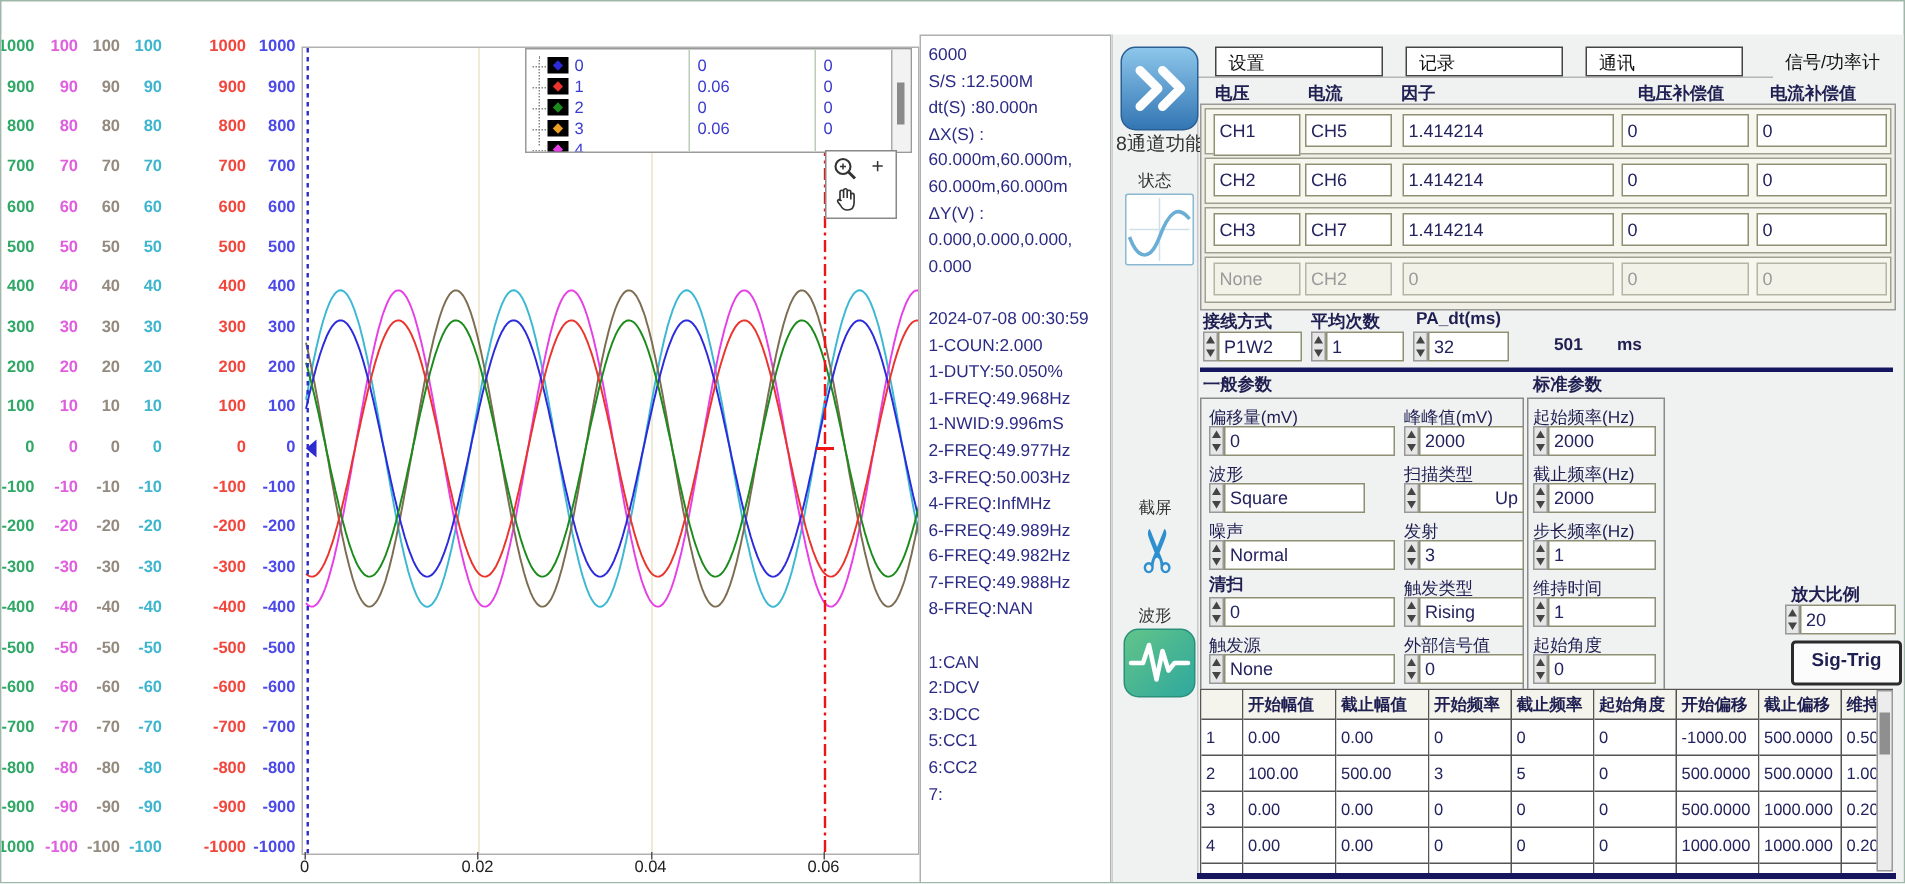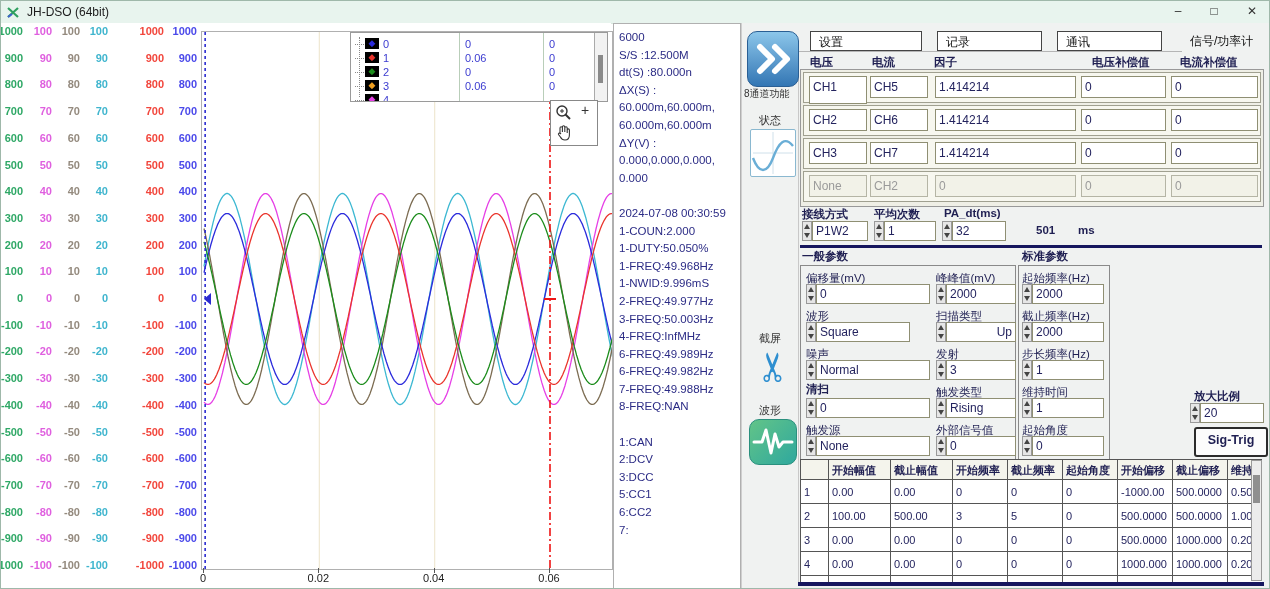--- a/index.html
+++ b/index.html
@@ -80,30 +80,20 @@
   .navy-line{position:absolute;background:#16165e;}
   .icon-btn{position:absolute;border-radius:10px;}
   .vr{position:absolute;width:1px;background:#c8c8c8;}
   .hr{position:absolute;height:1px;background:#b5b5b5;}
 </style>
 </head>
 <body>
 
 <div id="app">
 
-  <div id="titlebar">
-    <svg width="15" height="15" style="margin-left:5px;">
-      <path d="M2 3 L12 12 M12 3 L2 12" stroke="#2fa05f" stroke-width="2.2" fill="none"></path>
-      <path d="M2 12 l4 -3" stroke="#4060d0" stroke-width="2" fill="none"></path>
-    </svg>
-    <span class="title">JH-DSO (64bit)</span>
-    <span class="wbtn" style="left:1162px;">–</span>
-    <span class="wbtn" style="left:1198px;">□</span>
-    <span class="wbtn" style="left:1236px;">✕</span>
-  </div>
 
   <div id="chart-sec">
     <div id="axis-area">
         <span class="axis-num" style="color: rgb(47, 168, 102); left: -18px; top: 1px;">1000</span>
         <span class="axis-num" style="color: rgb(47, 168, 102); left: -18px; top: 27.7px;">900</span>
         <span class="axis-num" style="color: rgb(47, 168, 102); left: -18px; top: 54.4px;">800</span>
         <span class="axis-num" style="color: rgb(47, 168, 102); left: -18px; top: 81.1px;">700</span>
         <span class="axis-num" style="color: rgb(47, 168, 102); left: -18px; top: 107.8px;">600</span>
         <span class="axis-num" style="color: rgb(47, 168, 102); left: -18px; top: 134.5px;">500</span>
         <span class="axis-num" style="color: rgb(47, 168, 102); left: -18px; top: 161.2px;">400</span>
@@ -346,21 +336,21 @@
 
   <div id="rpanel">
     <div class="vr" style="left:56px;top:28px;height:531px;"></div>
     <div class="hr" style="left:56px;top:28px;width:384px;"></div>
     <div id="side-strip">
         <div style="position: absolute; left: 0px; top: 0px; width: 56px; height: 80px;"></div>
         <div class="icon-btn" style="left: 5px; top: 8px; width: 50px; height: 54px; background: linear-gradient(rgb(140, 198, 234), rgb(51, 118, 180)); border: 1px solid rgb(42, 95, 148);"><svg width="50" height="54">
             <polyline points="12,15 24,27 12,39" fill="none" stroke="#fff" stroke-width="6" stroke-linecap="round" stroke-linejoin="round"></polyline>
             <polyline points="27,15 39,27 27,39" fill="none" stroke="#fff" stroke-width="6" stroke-linecap="round" stroke-linejoin="round"></polyline>
           </svg></div>
-        <div class="side-label" style="left: 2px; top: 64px; font-size: 10px;">8通道功能</div>
+        <div class="side-label" style="left: 2px; top: 64px; font-size: 13px;">8通道功能</div>
         <div class="side-label" style="left: 17px; top: 90px;">状态</div>
         <div class="icon-btn" style="left: 8px; top: 106px; width: 44px; height: 46px; background: rgb(255, 255, 255); border: 1px solid rgb(138, 184, 208); border-radius: 2px;"><svg width="44" height="46">
             <line x1="2" y1="23" x2="42" y2="23" stroke="#cfe0ea" stroke-width="1"></line>
             <line x1="22" y1="2" x2="22" y2="44" stroke="#cfe0ea" stroke-width="1"></line>
             <path d="M2 28 C8 44, 16 44, 22 28 S 34 6, 42 16" fill="none" stroke="#6aaed6" stroke-width="2.4"></path>
           </svg></div>
         <div class="side-label" style="left: 17px; top: 308px;">截屏</div>
         <div style="position: absolute; left: 10px; top: 322px; width: 42px; height: 44px; color: rgb(46, 143, 208); font-size: 40px; line-height: 44px; text-align: center; transform: rotate(-90deg);">✂</div>
         <div class="side-label" style="left: 17px; top: 380px;">波形</div>
         <div class="icon-btn" style="left: 7px; top: 396px; width: 46px; height: 44px; background: linear-gradient(135deg, rgb(98, 196, 136), rgb(47, 168, 158)); border: 1px solid rgb(42, 144, 126);"><svg width="46" height="44">

